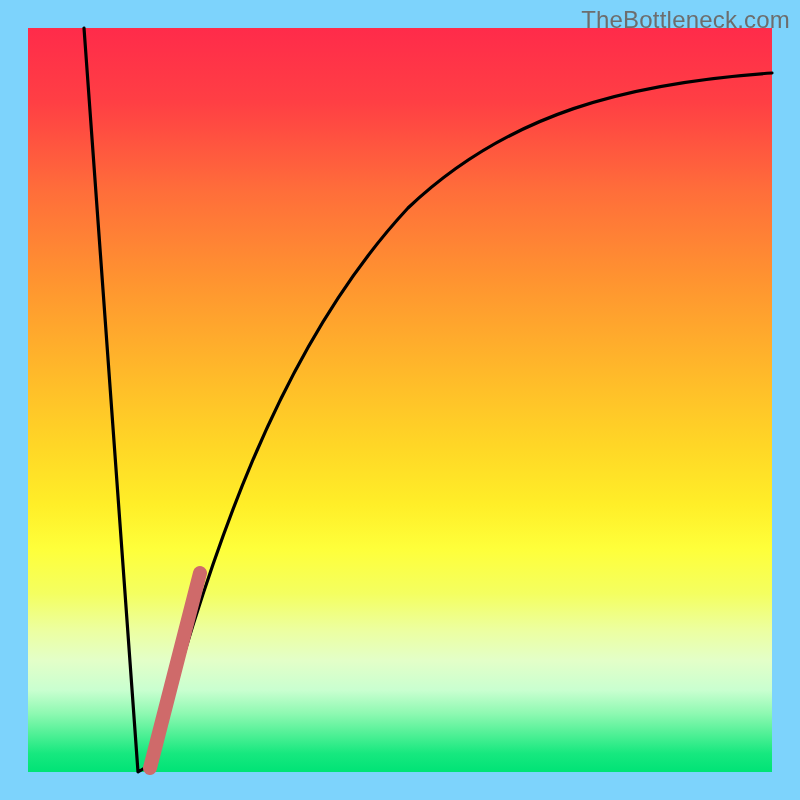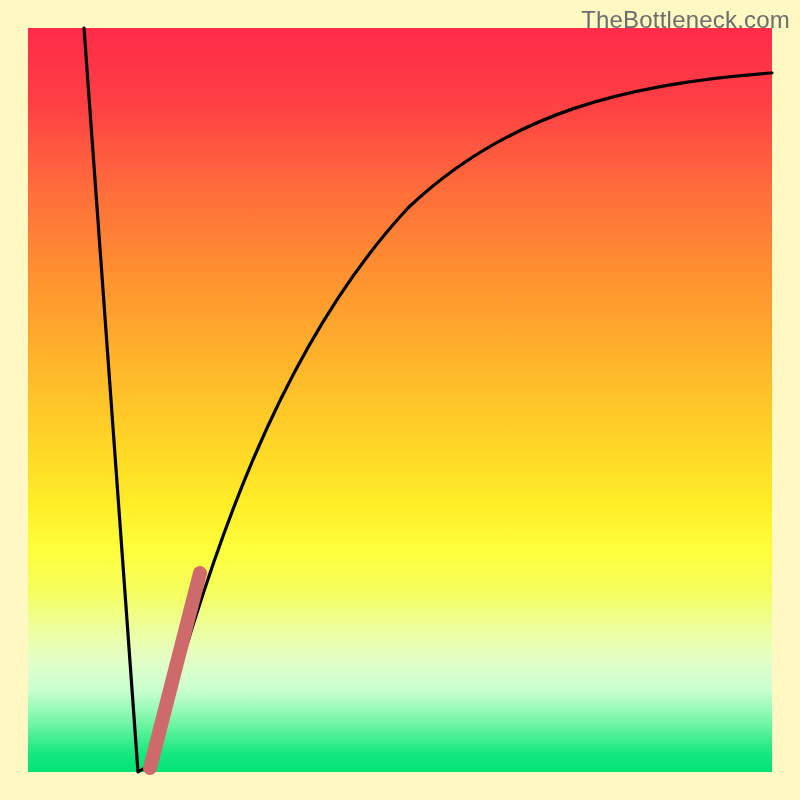--- a/index.html
+++ b/index.html
@@ -8,21 +8,21 @@
     width: 800px;
     height: 800px;
     background: #000;
     overflow: hidden;
     font-family: Arial, Helvetica, sans-serif;
   }
   .frame {
     position: relative;
     width: 800px;
     height: 800px;
-    background: #fef9c3;
+    background: #7dd3fc;
   }
   .plot {
     position: absolute;
     left: 28px;
     top: 28px;
     width: 744px;
     height: 744px;
     background: linear-gradient(to bottom,
       #ff2b4a 0%,
       #ff3f44 10%,

